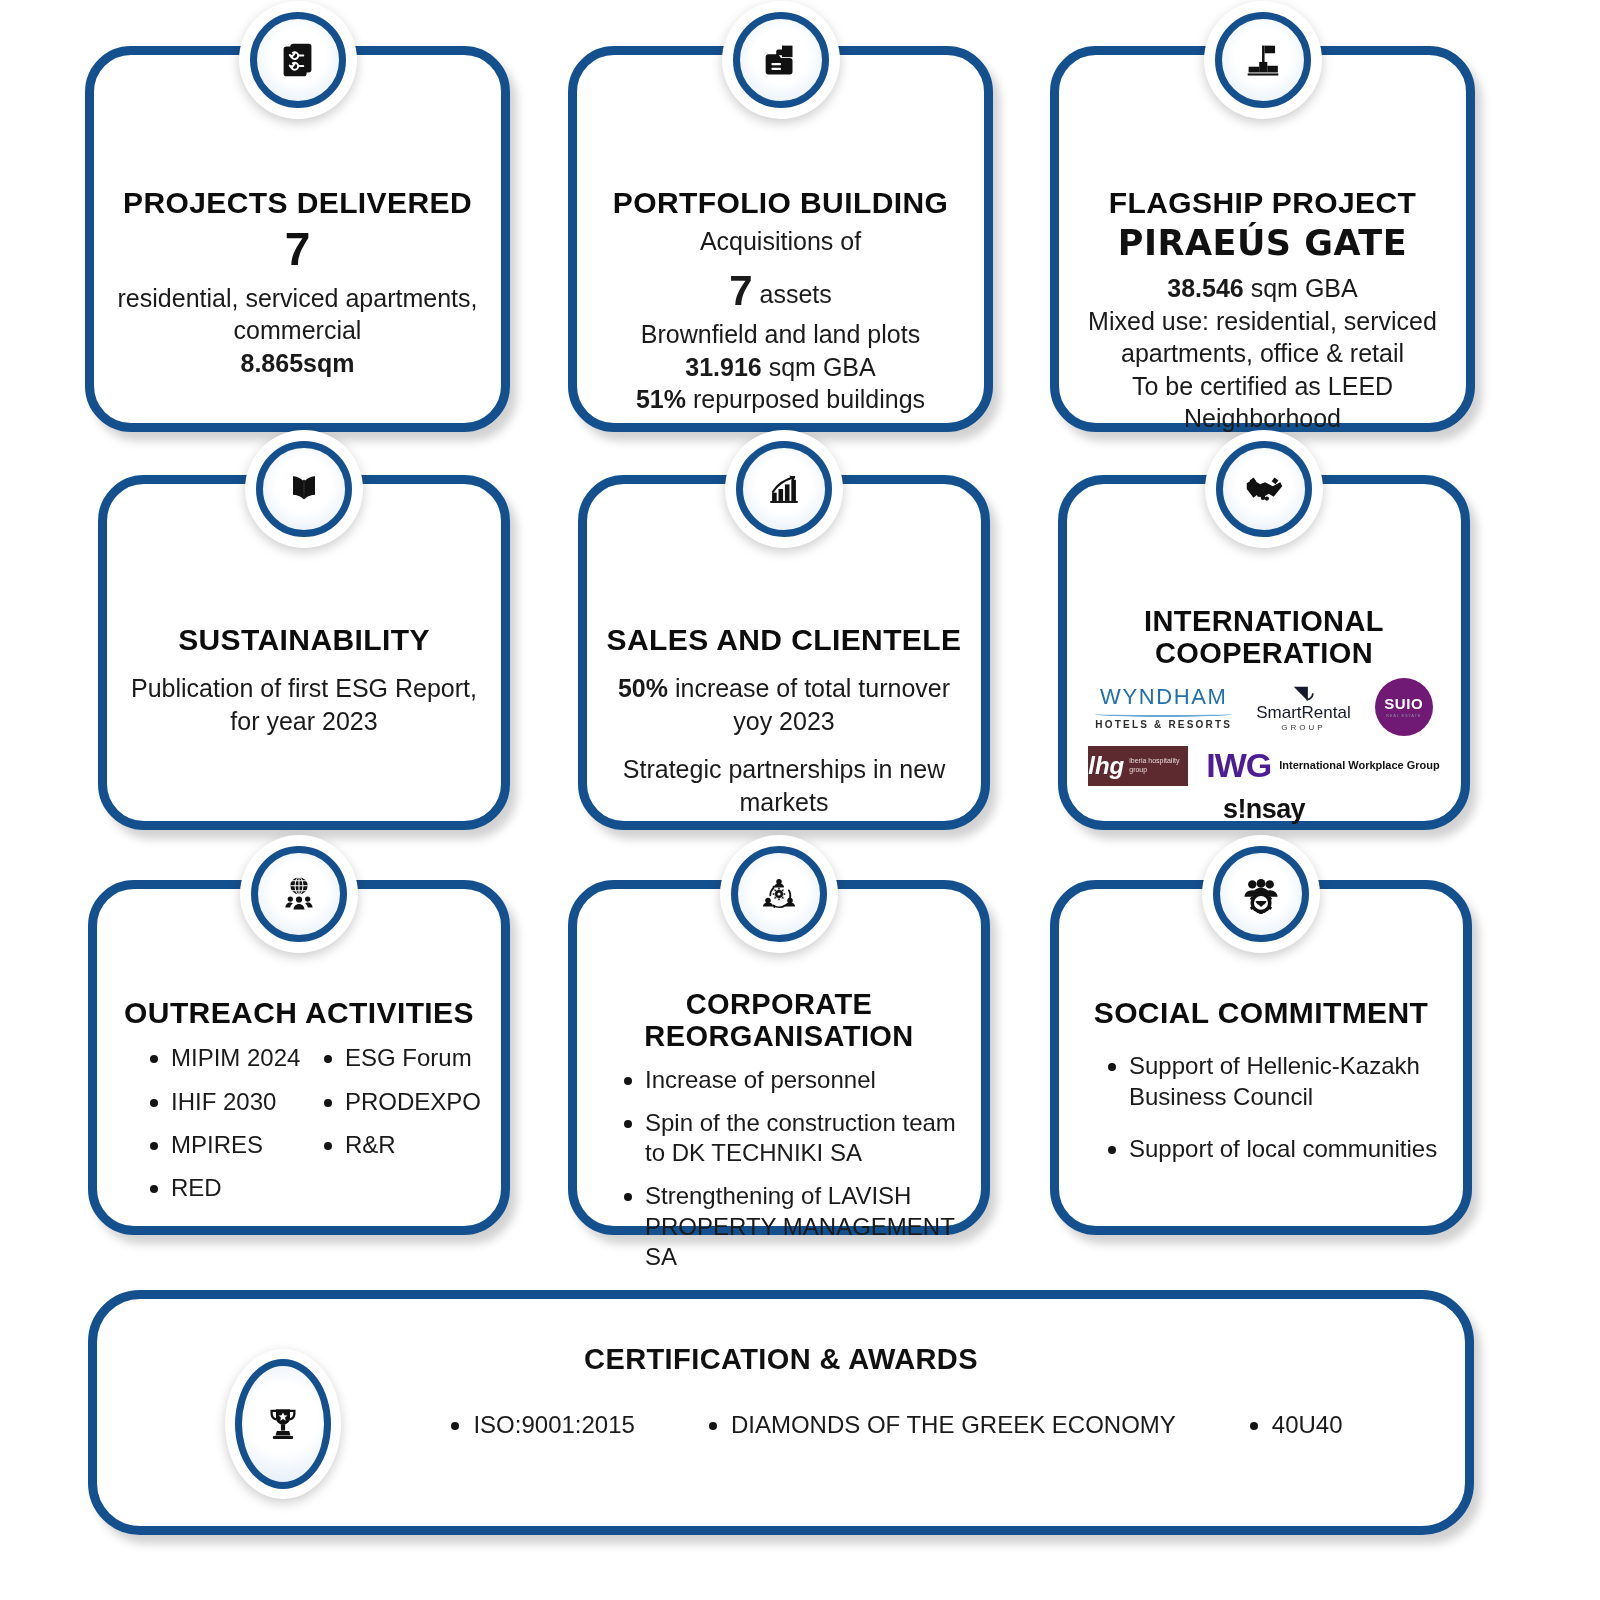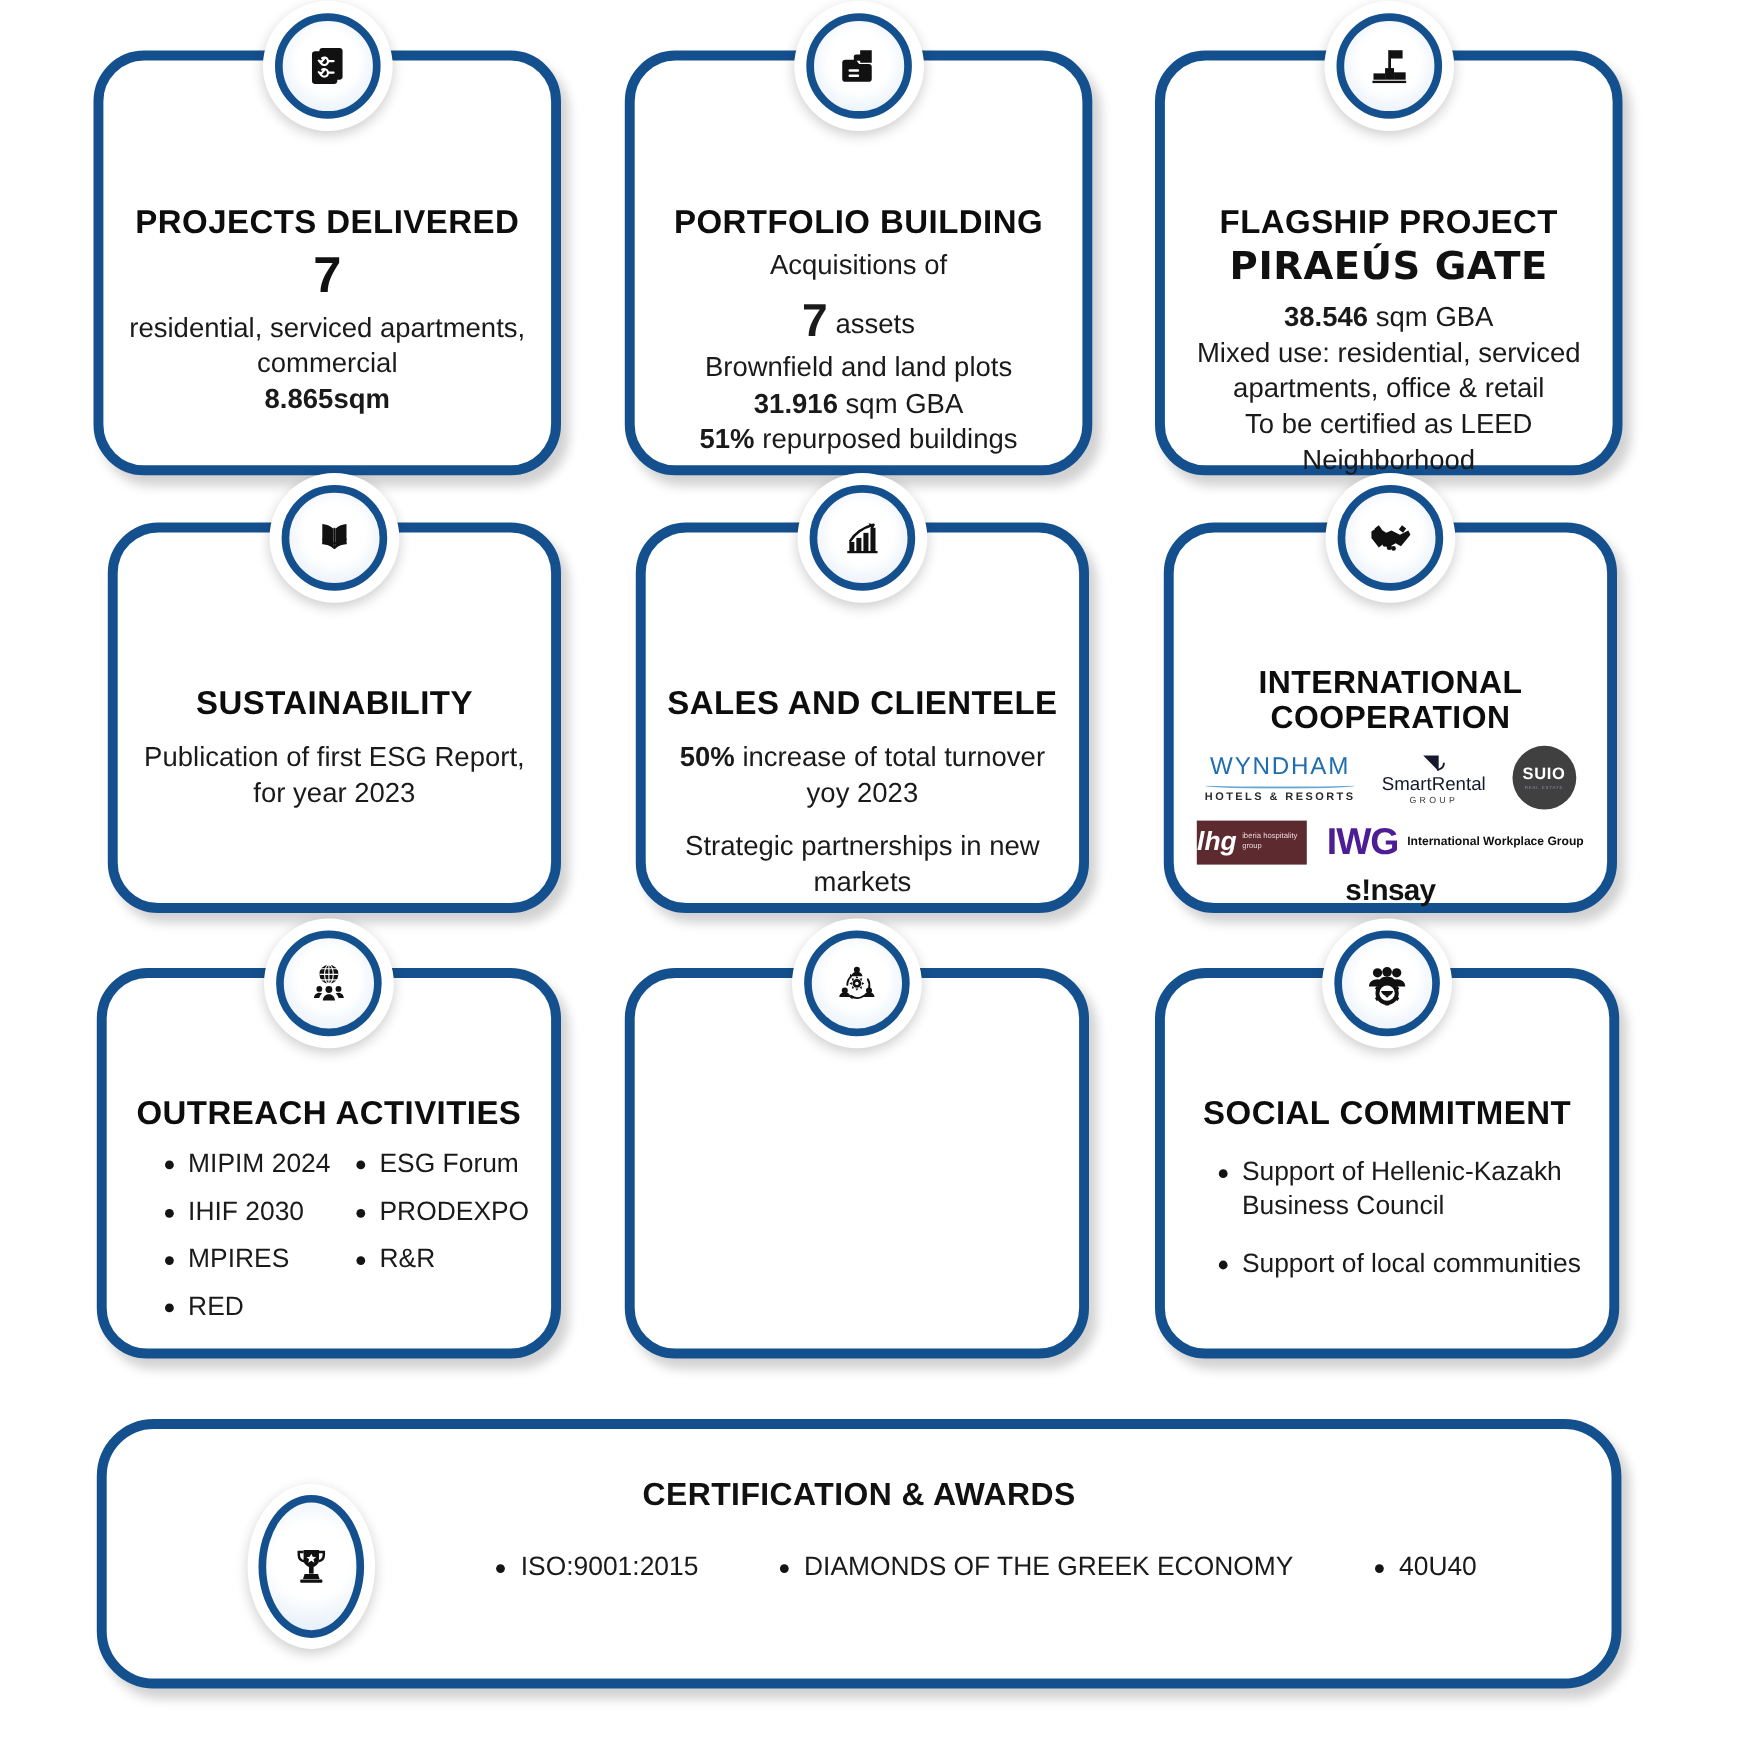--- a/index.html
+++ b/index.html
@@ -106,21 +106,21 @@
     border-bottom: 2px solid #6aa8d4;
     border-radius: 0 0 50% 50%;
   }
   .wyndham .w2 { font-size: 10px; letter-spacing: 2.2px; color: #2b2b2b; font-weight: 600; }
   .smartrental { text-align: center; }
   .smartrental .sr-mark { font-size: 17px; color: #16182c; letter-spacing: -1px; font-weight: 800; }
   .smartrental .sr1 { font-size: 17px; color: #16182c; font-weight: 500; }
   .smartrental .sr2 { font-size: 8px; letter-spacing: 3px; color: #3a3a3a; }
   .suio {
     width: 58px; height: 58px; border-radius: 50%;
-    background: #404040; color: #ffffff;
+    background: #701a75; color: #ffffff;
     display: flex; flex-direction: column;
     align-items: center; justify-content: center;
   }
   .suio .s1 { font-size: 15px; font-weight: 800; letter-spacing: .6px; }
   .suio .s2 { font-size: 4px; letter-spacing: .8px; color: #8b8fa3; margin-top: 1px; }
   .lhg {
     width: 100px; height: 40px; background: #5d2a2f;
     display: flex; align-items: center; justify-content: center; gap: 5px;
   }
   .lhg .l1 { color: #ffffff; font-size: 24px; font-style: italic; font-weight: 600; }
@@ -440,20 +440,31 @@
             </g>
             <g fill="#111">
               <path d="M17.2 14.8l2.7 1.4-2.9 1.4z"></path>
               <path d="M37.6 28.2l-1.3 3-2.3-2.2z"></path>
               <path d="M16.7 37.8l3-1.3.1 3.1z"></path>
             </g>
           </svg>
         </span>
       </div>
     </div>
+    <div class="card-inner" style="top:100px;">
+      <div class="title two-line">
+        <div>CORPORATE</div>
+        <div>REORGANISATION</div>
+      </div>
+      <ul class="bul" style="margin-top:12px; padding-left:24px;">
+        <li>Increase of personnel</li>
+        <li>Spin of the construction team to DK TECHNIKI SA</li>
+        <li>Strengthening of LAVISH PROPERTY MANAGEMENT SA</li>
+      </ul>
+    </div>
   </div>
 
   <div class="card" style="left:1050px; top:880px; width:422px; height:355px;">
     <div class="badge" style="top:-54px;">
       <div class="ring">
         <span>
           <svg width="44" height="44" viewBox="0 0 48 48">
             <g fill="#111">
               <circle cx="14.5" cy="13.5" r="4.6"></circle>
               <circle cx="24" cy="12.5" r="4.8"></circle>

